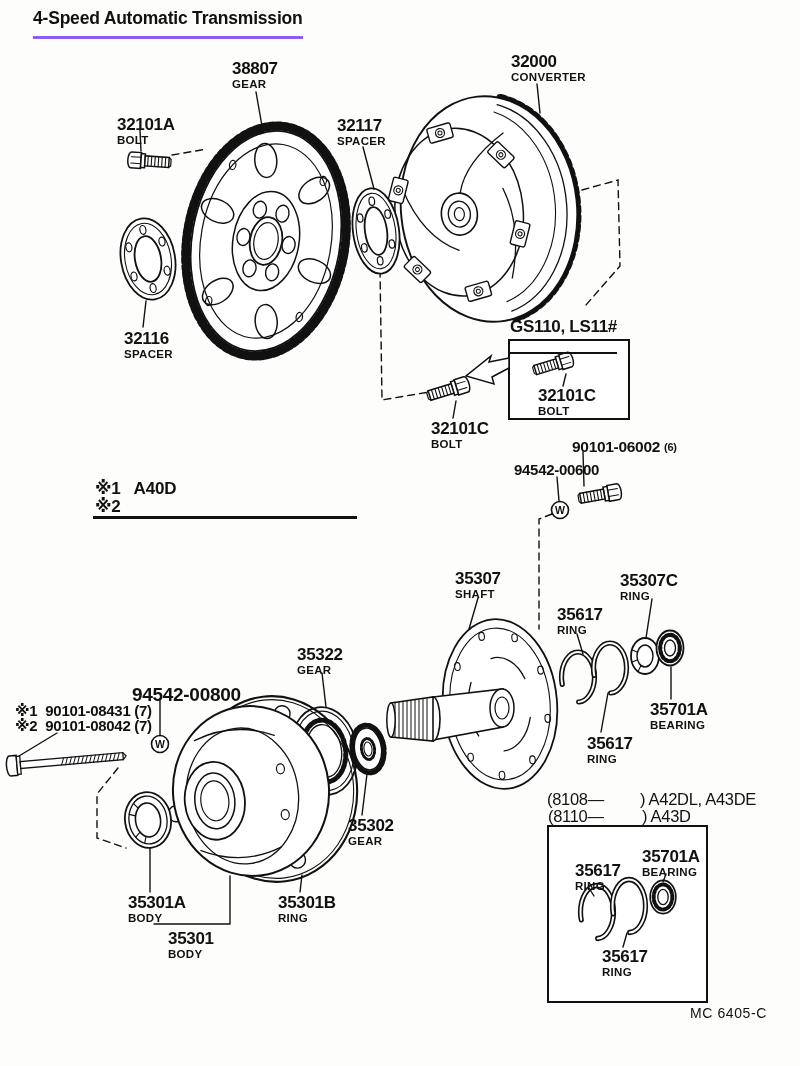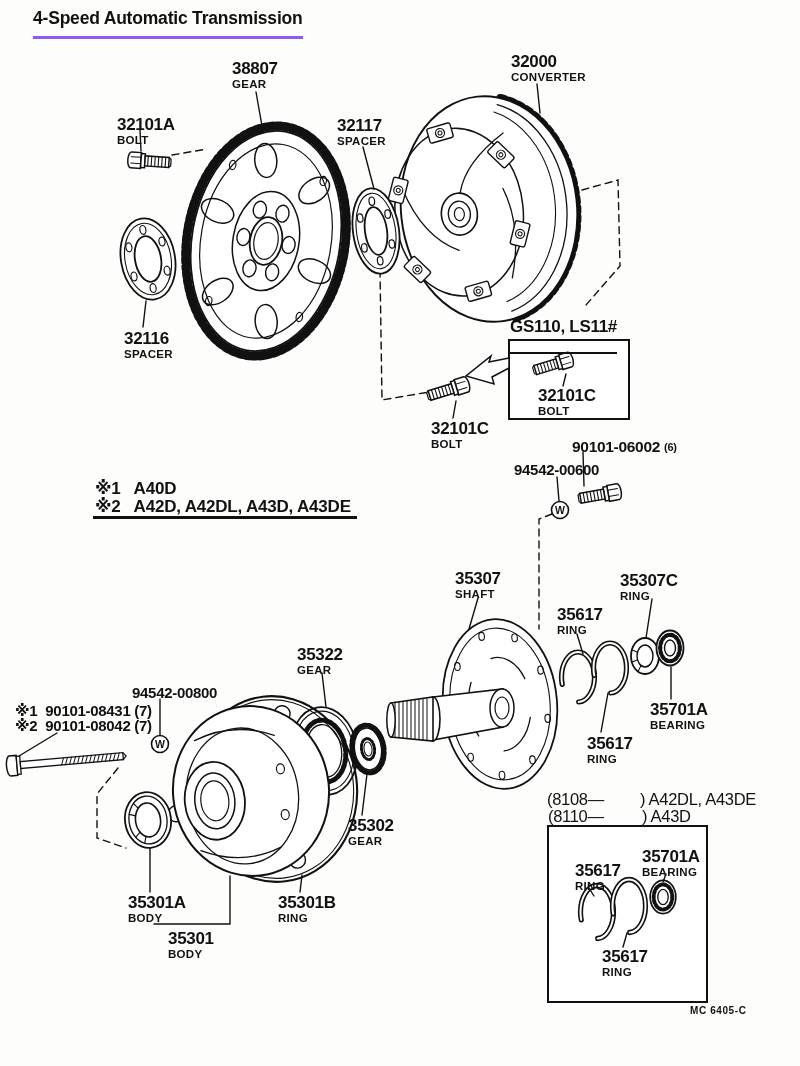--- a/index.html
+++ b/index.html
@@ -14,21 +14,21 @@
   .lbl .desc{display:block;font-size:11.5px;margin-top:2px;letter-spacing:0.3px;}
   .lbl.row{display:flex;align-items:flex-start;gap:4px;text-align:center;}
   .lbl .qty{font-size:11px;margin-top:3px;font-weight:bold;}
   .caption-underline{border-bottom:2.5px solid #111;padding-bottom:17px;}
   .note-row{position:absolute;display:flex;gap:13px;font-weight:bold;font-size:17px;
             line-height:1;letter-spacing:-0.2px;white-space:nowrap;}
   .note-row.small{font-size:15px;gap:8px;letter-spacing:-0.3px;}
   .note-underline{position:absolute;background:#111;height:3px;}
   .inset-cap{position:absolute;font-weight:normal;font-size:16.5px;line-height:1;
              letter-spacing:-0.3px;white-space:nowrap;}
-  .mc-code{position:absolute;font-weight:bold;font-size:10px;letter-spacing:0.6px;line-height:1;}
+  .mc-code{position:absolute;font-weight:normal;font-size:14px;letter-spacing:0.6px;line-height:1;}
 </style>
 </head>
 <body>
 
 <div class="stage">
 
 <svg class="art" width="800" height="1066" viewBox="0 0 800 1066">
   <defs>
     <g id="bolt">
       <path d="M-2,-8 A3.2,8 0 0 0 -2,8 L8,8 L8,-8 Z" fill="#fff" stroke="#111" stroke-width="1.5"></path>
@@ -345,21 +345,20 @@
 <div class="lbl" style="left:514px;top:462px">
   <span class="num" style="font-size:15px">94542-00600</span>
 </div>
 
 <div class="note-row" style="left:95px;top:480px">
   <span>※1</span>
   <span>A40D</span>
 </div>
 <div class="note-row" style="left:95px;top:498px">
   <span>※2</span>
-  <span>A42D, A42DL, A43D, A43DE</span>
 </div>
 <div class="note-underline" style="left:93px;top:516px;width:264px"></div>
 
 <div class="lbl" style="left:455px;top:570px">
   <span class="num">35307</span>
   <span class="desc">SHAFT</span>
 </div>
 <div class="lbl" style="left:620px;top:572px">
   <span class="num">35307C</span>
   <span class="desc">RING</span>
@@ -374,21 +373,21 @@
 </div>
 <div class="lbl" style="left:650px;top:701px">
   <span class="num">35701A</span>
   <span class="desc">BEARING</span>
 </div>
 <div class="lbl" style="left:297px;top:646px">
   <span class="num">35322</span>
   <span class="desc">GEAR</span>
 </div>
 <div class="lbl" style="left:132px;top:685px">
-  <span class="num" style="font-size:15px">94542-00800</span>
+  <span class="num" style="font-size:19px">94542-00800</span>
 </div>
 
 <div class="note-row small" style="left:15px;top:703px">
   <span>※1</span>
   <span>90101-08431 (7)</span>
 </div>
 <div class="note-row small" style="left:15px;top:718px">
   <span>※2</span>
   <span>90101-08042 (7)</span>
 </div>

